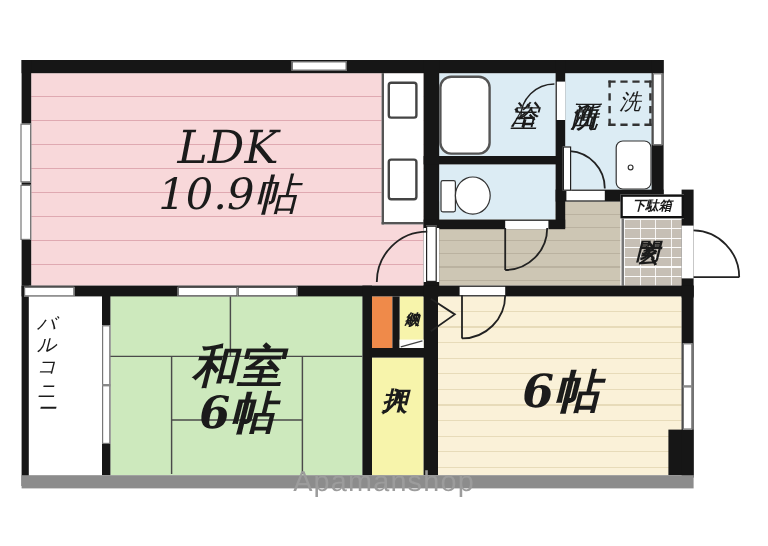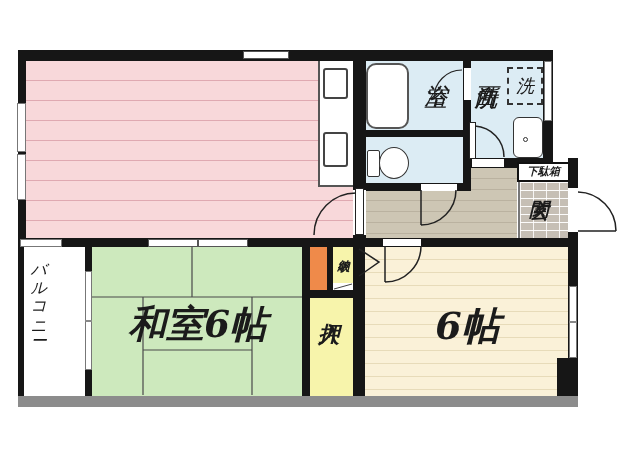--- a/index.html
+++ b/index.html
@@ -112,31 +112,36 @@
     <path d="M 356 193 A 42 42 0 0 0 314 235" stroke="#222" stroke-width="1.5" fill="none"></path>
     <path d="M 421 190 L 421 225 M 421 225 A 35 35 0 0 0 456 190" stroke="#222" stroke-width="1.5" fill="none"></path>
     <path d="M 385 246 L 385 282 M 385 282 A 36 36 0 0 0 421 246" stroke="#222" stroke-width="1.5" fill="none"></path>
     <path d="M 475 126 A 31 31 0 0 1 504 157" stroke="#222" stroke-width="1.5" fill="none"></path>
     <path d="M 462 70 A 28 28 0 0 0 434 98" stroke="#222" stroke-width="1.2" fill="none"></path>
     <path d="M 578 231 L 616 231 M 616 231 A 39 39 0 0 0 578 192" stroke="#222" stroke-width="1.5" fill="none"></path>
     <path d="M 359 249 L 379 262 L 359 276" stroke="#222" stroke-width="1.5" fill="none"></path>
     <path d="M 334 289 L 352 284" stroke="#444" stroke-width="1" fill="none"></path>
   </svg>
 
+  <div class="abs center" style="left:70px;top:93px;width:240px;height:100px;flex-direction:column;">
+    <div class="lbl" style="font-size:38px;">LDK</div>
+    <div class="lbl" style="font-size:36px;">10.9帖</div>
+  </div>
 
-  <div class="abs center" style="left:100px;top:270px;width:195px;height:108px;flex-direction:row;justify-content:center;">
+  <div class="abs center" style="left:100px;top:270px;width:195px;height:108px;flex-direction:column;justify-content:center;">
     <div class="lbl" style="font-size:38px;font-weight:700;">和室</div>
     <div class="lbl" style="font-size:37px;font-weight:700;">6帖</div>
   </div>
 
   <div class="abs center" style="left:375px;top:272px;width:185px;height:108px;flex-direction:column;">
     <div class="lbl" style="font-size:38px;font-weight:700;">6帖</div>
   </div>
 
   <div class="abs lbl vert" style="left:424px;top:66px;font-size:23px;">浴室</div>
   <div class="abs lbl vert" style="left:474px;top:68px;font-size:23px;">洗面所</div>
   <div class="abs lbl vert" style="left:529px;top:185px;font-size:19px;font-weight:600;z-index:6;">玄関</div>
   <div class="abs lbl vert" style="left:30px;top:251px;font-size:16px;letter-spacing:2px;">バルコニー</div>
   <div class="abs lbl vert" style="left:337px;top:250px;font-size:12px;font-weight:700;">収納</div>
   <div class="abs lbl vert" style="left:318px;top:306px;font-size:21px;font-weight:700;">押入</div>
 
+  <div id="watermark" class="abs center" style="left:230px;top:388px;width:180px;height:28px;">Apamanshop</div>
 
 </div>
 
 </body></html>

